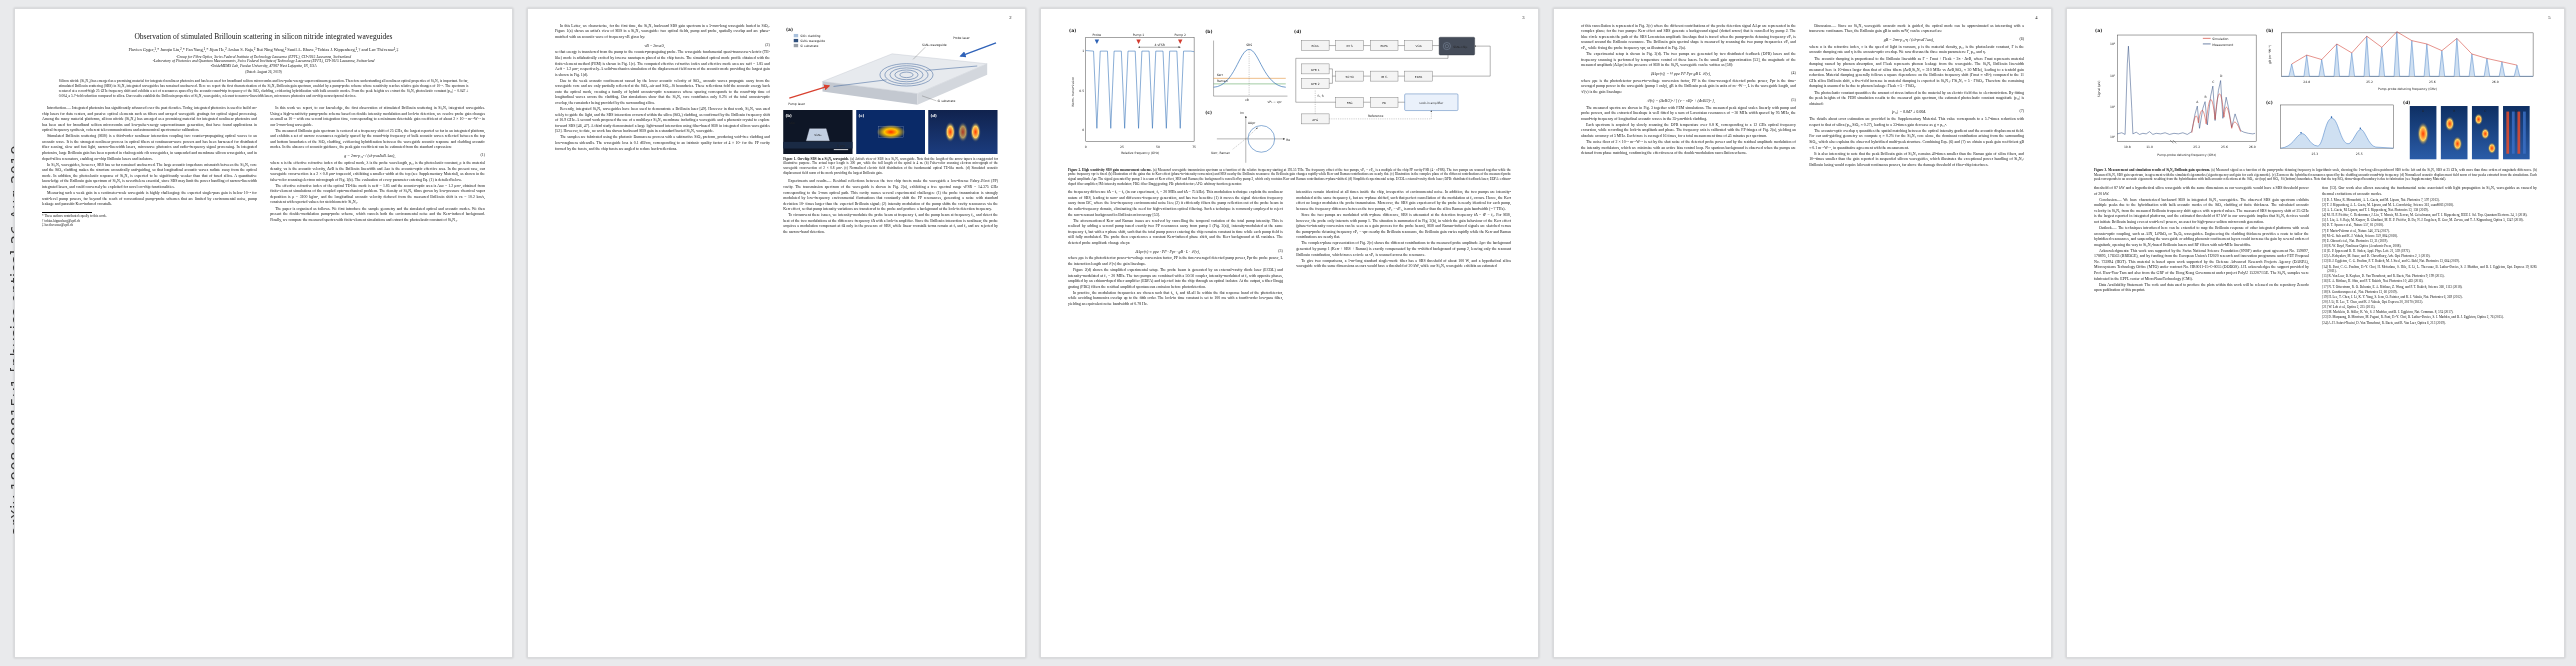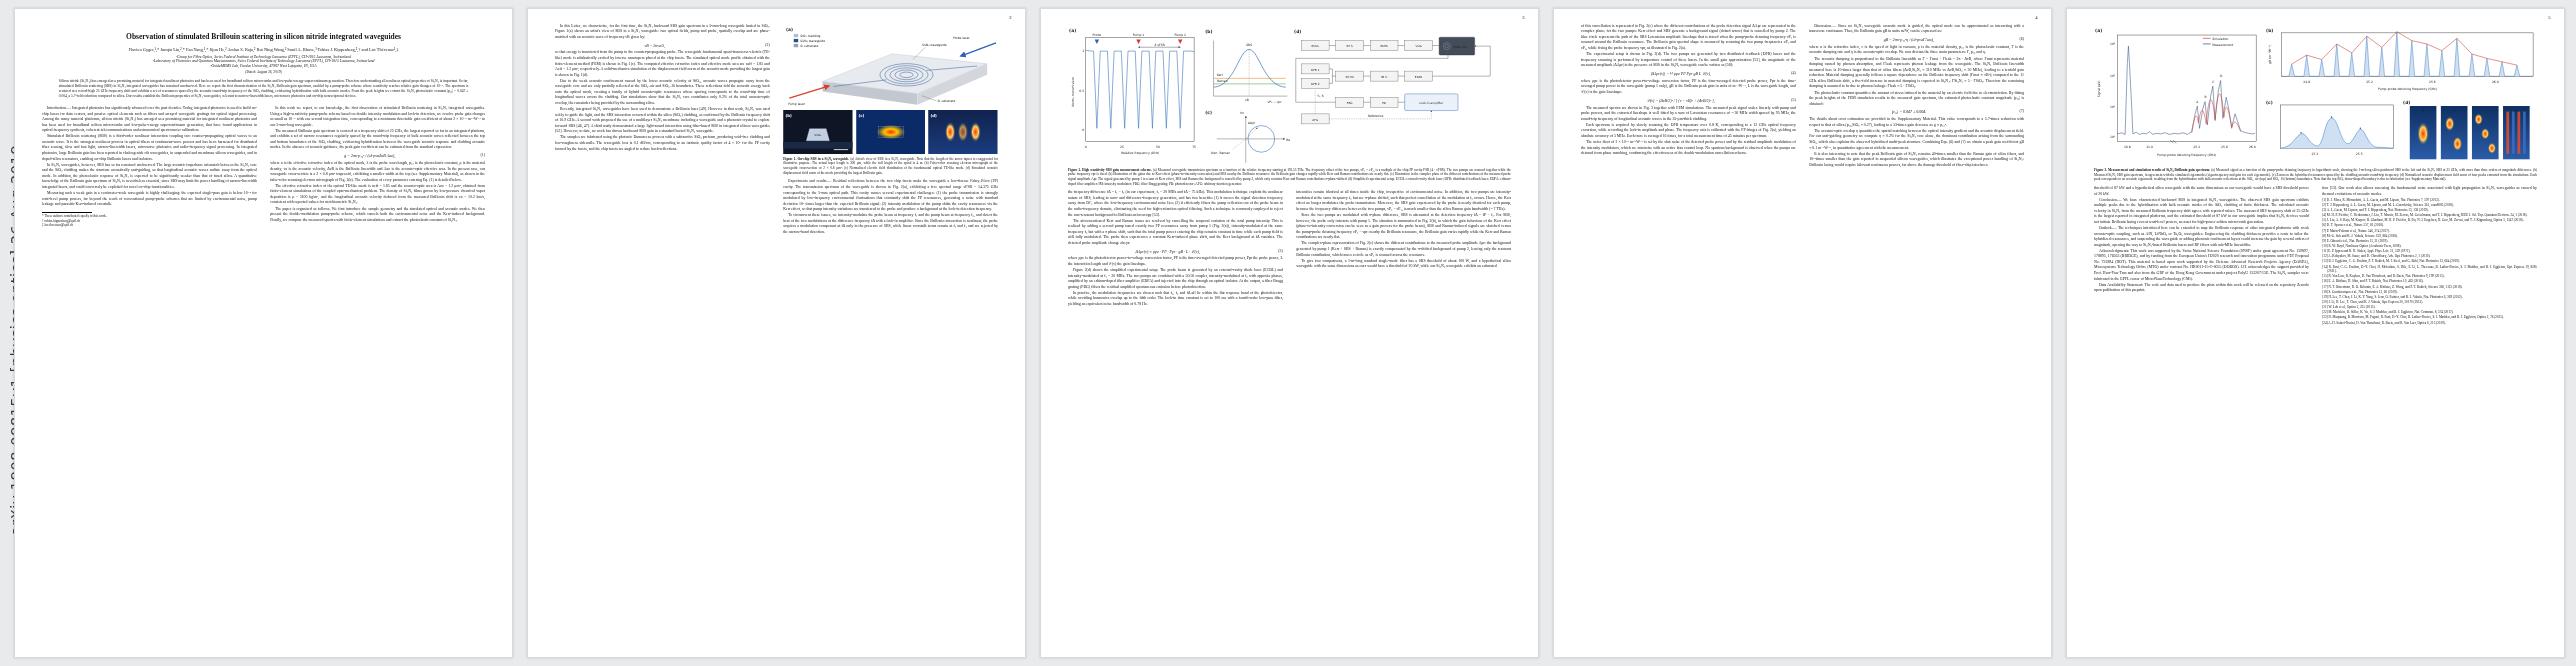--- a/index.html
+++ b/index.html
@@ -1,21 +1,21 @@
 <!DOCTYPE html>
 <html style="font-size:9px"><head>
 <meta charset="utf-8">
 <style>
   html,body{margin:0;padding:0;background:#e9eaec;}
   .canvas{position:relative;width:2576px;height:667px;box-sizing:border-box;display:flex;gap:14px;padding:8.3px 14px;background:#e9eaec;font-family:"Liberation Serif","DejaVu Serif",serif;color:#141414;}
   .page{flex:0 0 499px;width:499px;height:650px;background:#ffffff;position:relative;border:0.6px solid #d9dadc;box-sizing:border-box;box-shadow:0 0 2.2px rgba(0,0,0,.18);overflow:hidden;}
   .inner{position:absolute;left:27px;right:27px;top:14.5px;bottom:14.5px;overflow:hidden;}
   .pageno{position:absolute;top:5.6px;right:13.3px;font-size:4.7px;}
   .stamp{position:absolute;left:7.8px;top:575px;width:470px;transform:rotate(-90deg);transform-origin:0 0;font-family:"DejaVu Sans","Liberation Sans",sans-serif;font-size:14.5px;letter-spacing:0.6px;color:#3a3a3a;text-align:center;white-space:nowrap;}
-  .title{font-size:7.5px;font-weight:bold;text-align:center;margin:7.8px 20px 5px;line-height:1.35;}
+  .title{font-size:7.5px;font-weight:normal;text-align:center;margin:7.8px 20px 5px;line-height:1.35;}
   .authors{font-size:4.4px;text-align:center;margin-bottom:2.8px;}
   .affil{font-size:3.8px;font-style:italic;text-align:center;margin-bottom:0.8px;}
   .dateline{font-size:3.6px;text-align:center;margin:2.2px 0 4.4px;}
   .abstract{font-size:3.6px;text-align:justify;margin:0 16.7px 7.2px;line-height:1.4;}
   .cols{display:flex;gap:13.3px;text-align:justify;font-size:3.9px;line-height:1.42;}
   .col{flex:1 1 0;min-width:0;}
   .p{margin:0 0 0.6px;text-indent:5px;}
   .pn{margin:0 0 0.6px;}
   .fn{margin:0;font-size:3.3px;line-height:1.4;}
   .ref{margin:0 0 0.6px;font-size:3.3px;line-height:1.38;padding-left:5px;text-indent:-5px;}

